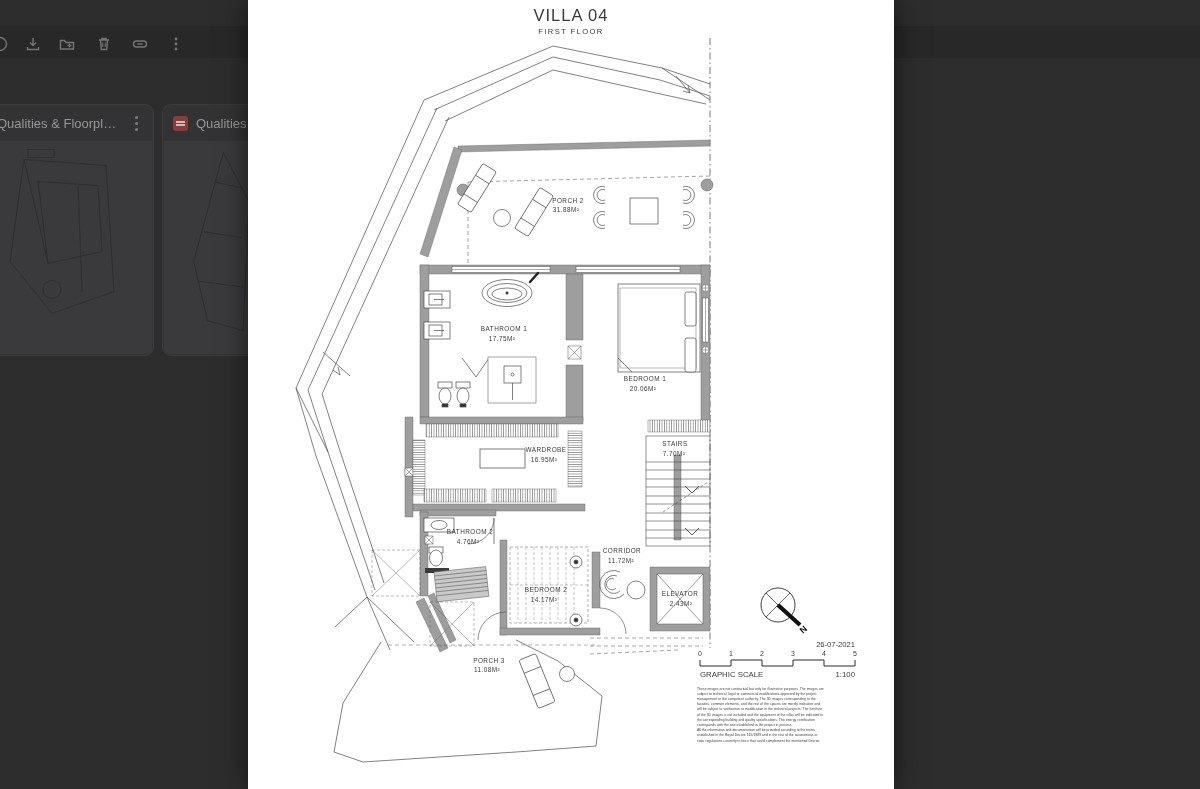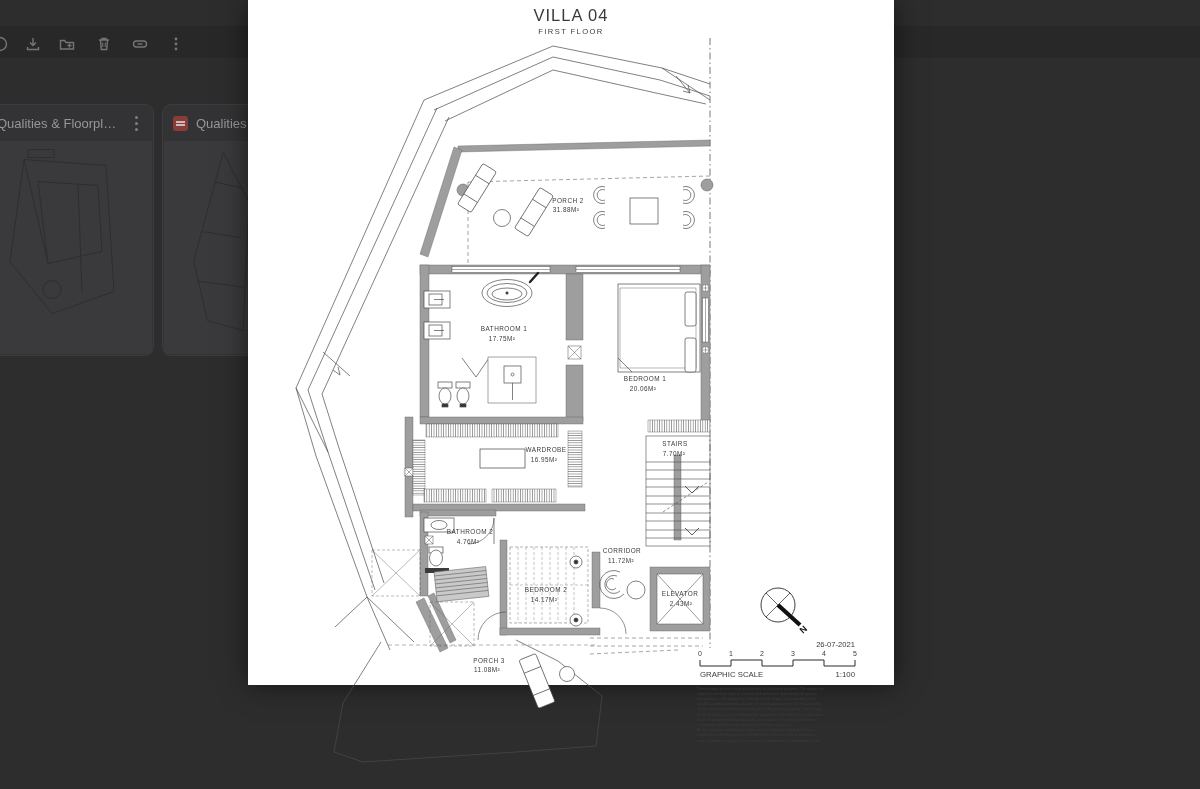--- a/index.html
+++ b/index.html
@@ -13,21 +13,21 @@
   .card-head{display:flex;align-items:center;height:36px;padding:0 10px;gap:8px;}
   .card-title{flex:1;color:#969696;font-size:13px;white-space:nowrap;overflow:hidden;text-overflow:ellipsis;}
   .pdf-chip{width:15px;height:15px;border-radius:3px;background:#8a3c38;position:relative;flex:0 0 auto;}
   .pdf-chip:after{content:"";position:absolute;left:3px;top:5px;width:9px;height:2px;background:#c9bdbc;box-shadow:0 3px 0 #c9bdbc;}
   .kebab{width:14px;height:18px;flex:0 0 auto;position:relative;}
   .kebab i{position:absolute;left:6px;width:3px;height:3px;border-radius:50%;background:#7d7d7d;}
   .kebab i:nth-child(1){top:2px}.kebab i:nth-child(2){top:8px}.kebab i:nth-child(3){top:14px}
   .card-thumb{position:absolute;left:1px;right:1px;top:36px;bottom:1px;background:#3a3a3c;}
   .card-thumb svg{display:block;width:100%;height:100%;}
   
-  .page{position:absolute;left:248px;top:0;width:646px;height:685px;background:#ffffff;
+  .page{position:absolute;left:248px;top:0;width:646px;height:789px;background:#ffffff;
         box-shadow:0 0 26px rgba(0,0,0,.55);}
   .page svg{display:block;}
   
   .t{fill:#3a3a3a;}
   .lbl{font-size:6.4px;letter-spacing:.45px;}
   .tiny{font-size:3.35px;letter-spacing:.05px;fill:#3d3d3d;}
 </style>
 </head>
 <body>
 

